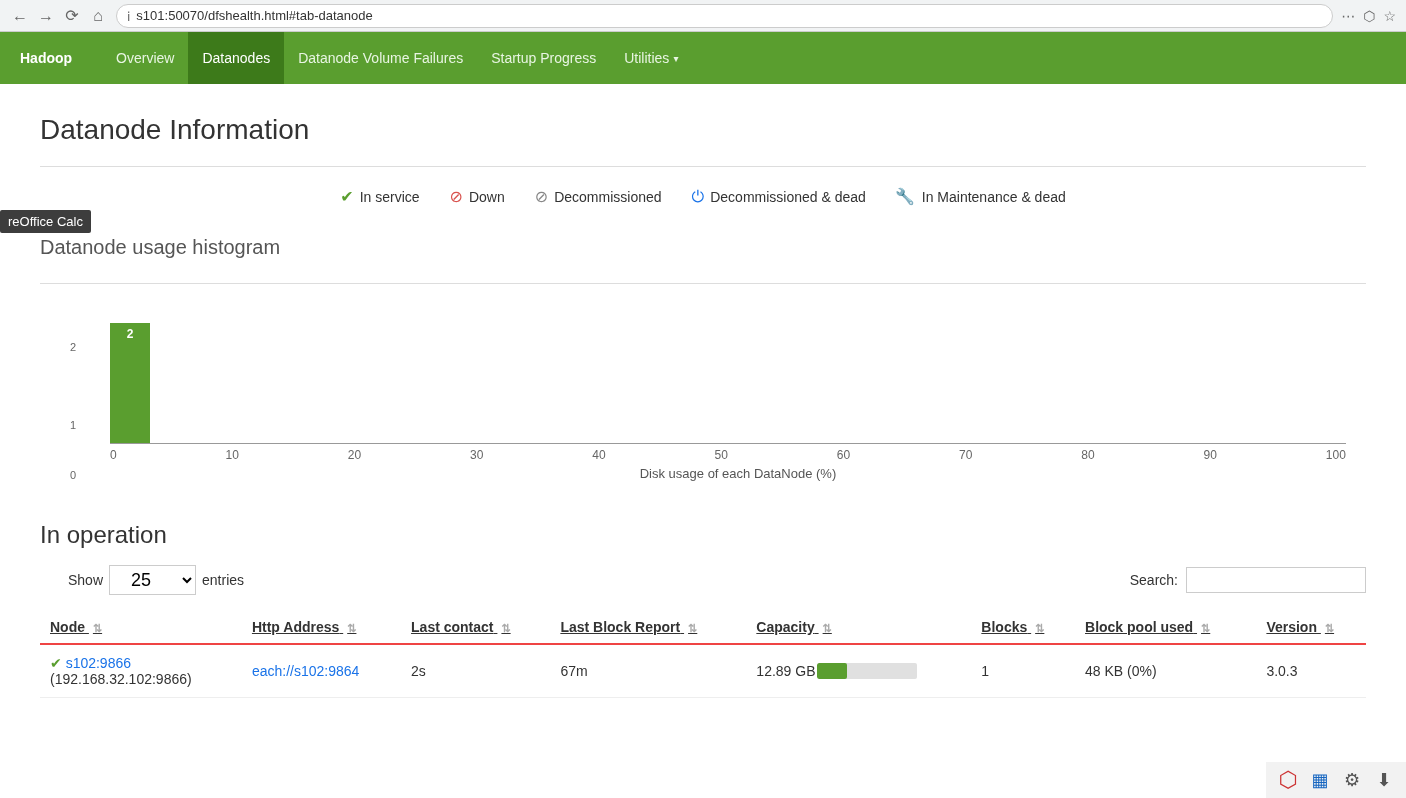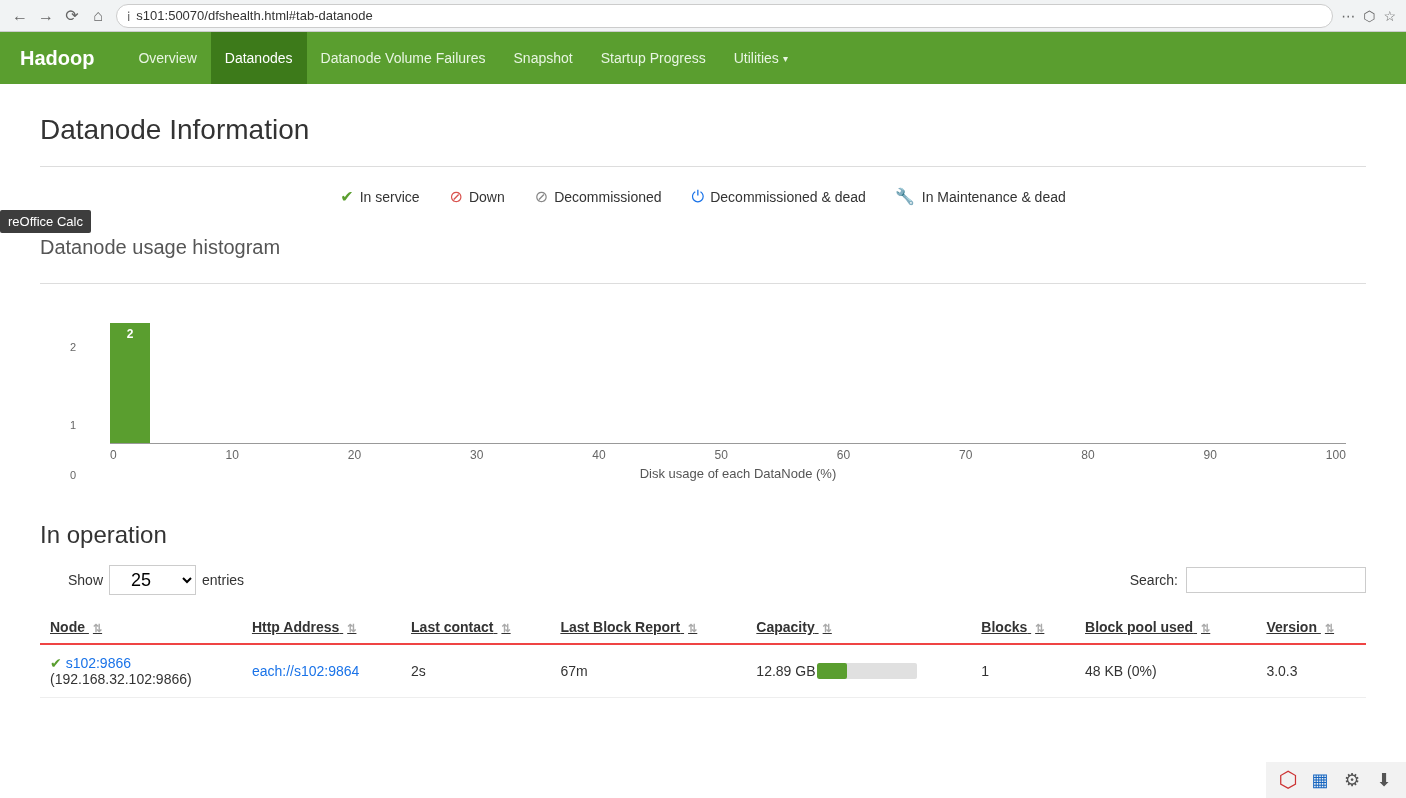--- a/index.html
+++ b/index.html
@@ -38,21 +38,21 @@
     
     .top-nav {
       background: #5a9e2f;
       display: flex;
       align-items: center;
       padding: 0 10px;
       height: 52px;
     }
     .nav-brand {
       color: #fff;
-      font-size: 20px;
+      font-size: 14px;
       font-weight: bold;
       margin-right: 20px;
       padding: 0 10px;
     }
     .nav-item {
       color: #e8f5e2;
       padding: 16px 14px;
       cursor: pointer;
       font-size: 14px;
       text-decoration: none;
@@ -298,21 +298,20 @@
     <span>⬡</span>
     <span>☆</span>
   </div>
 </div>
 
 <nav class="top-nav">
   <span class="nav-brand">Hadoop</span>
   <a class="nav-item">Overview</a>
   <a class="nav-item active">Datanodes</a>
   <a class="nav-item">Datanode Volume Failures</a>
-  <a class="nav-item">Snapshot</a>
   <a class="nav-item">Startup Progress</a>
   <a class="nav-item">
     <span>Utilities</span>
     <span class="caret">▾</span>
   </a>
 </nav>
 
 <div class="content">
 
   <h1 class="page-title">Datanode Information</h1>

